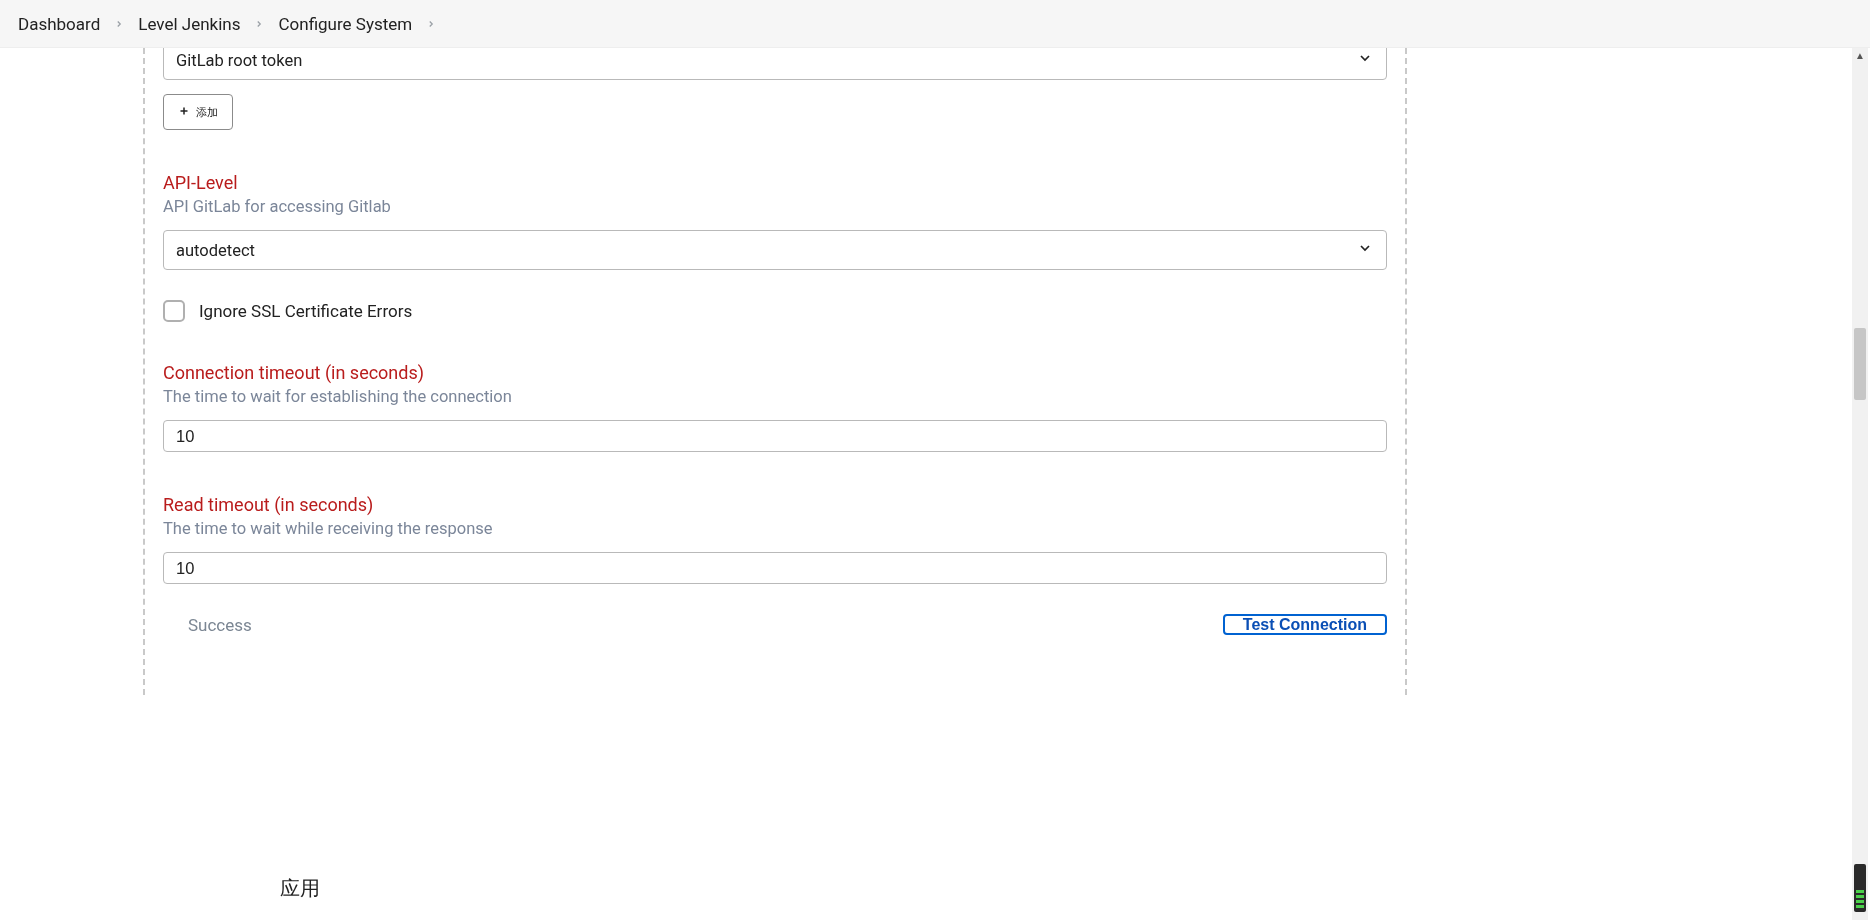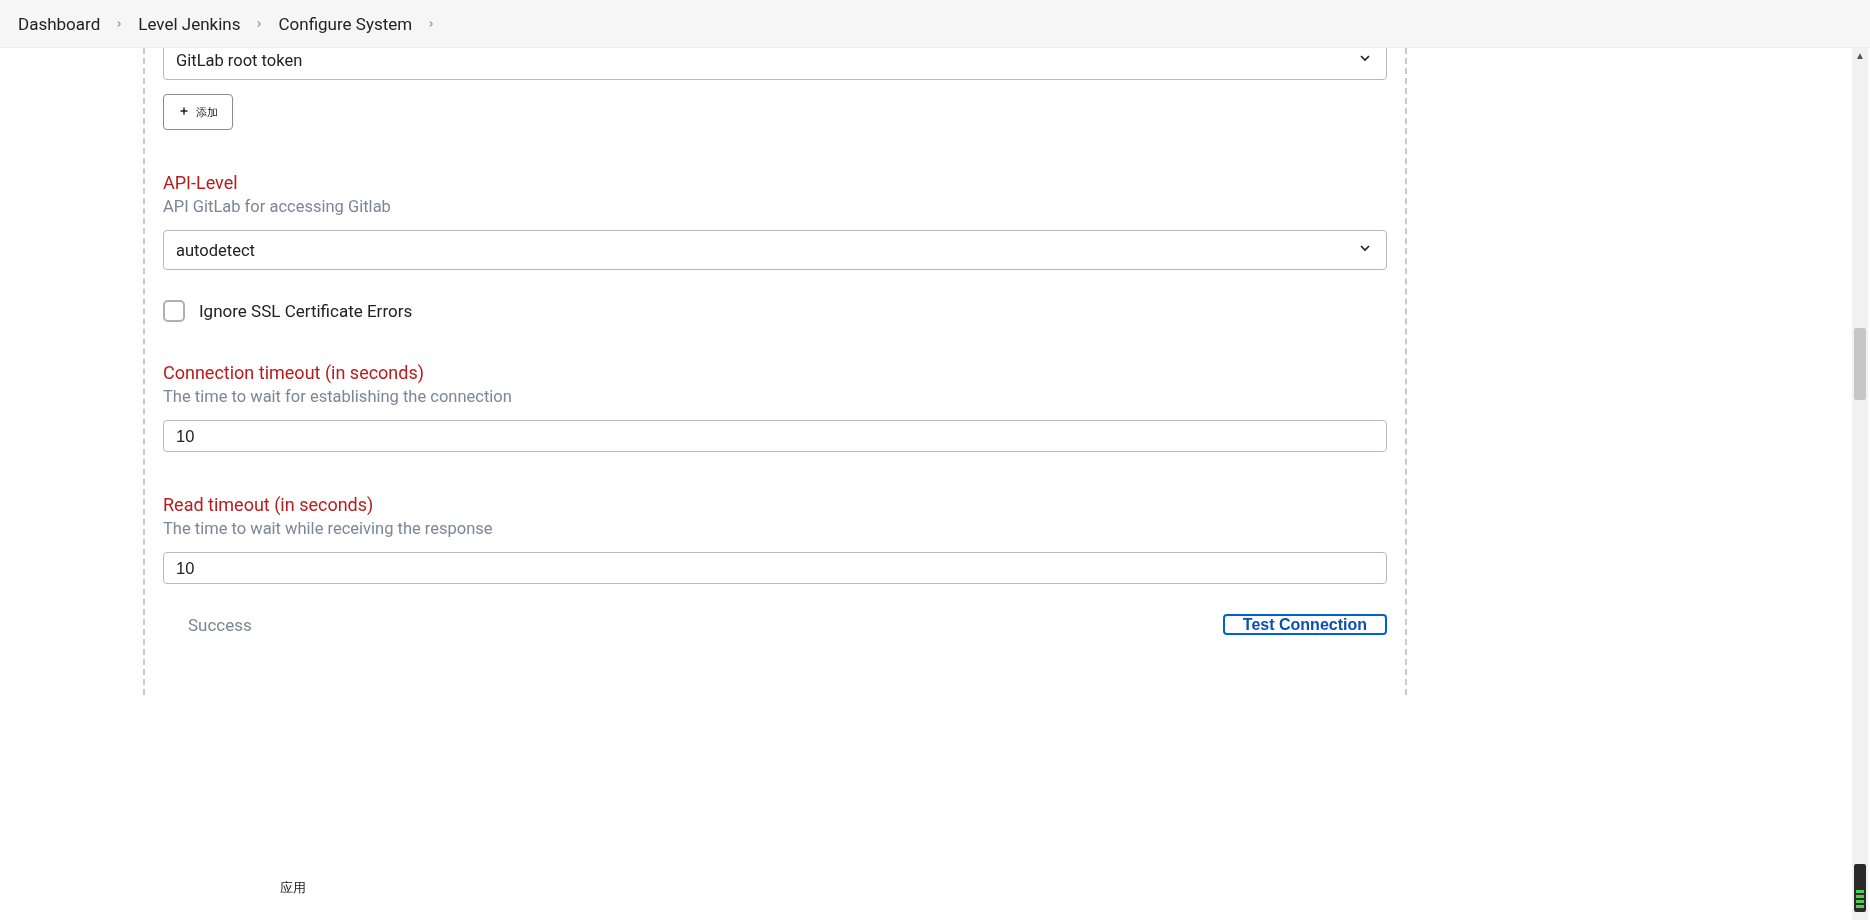--- a/index.html
+++ b/index.html
@@ -200,21 +200,21 @@
       background: transparent;
       border: none;
       color: rgba(255,255,255,0.0);
       font-size: 16px;
       padding: 10px 18px;
     }
     .sticky-bar .btn-apply {
       background: transparent;
       border: none;
       color: #222;
-      font-size: 13px;
+      font-size: 20px;
       cursor: pointer;
       padding: 10px 4px;
     }
     
     .side-scroll {
       position: absolute;
       right: 2px;
       top: 0;
       bottom: 0;
       width: 16px;

